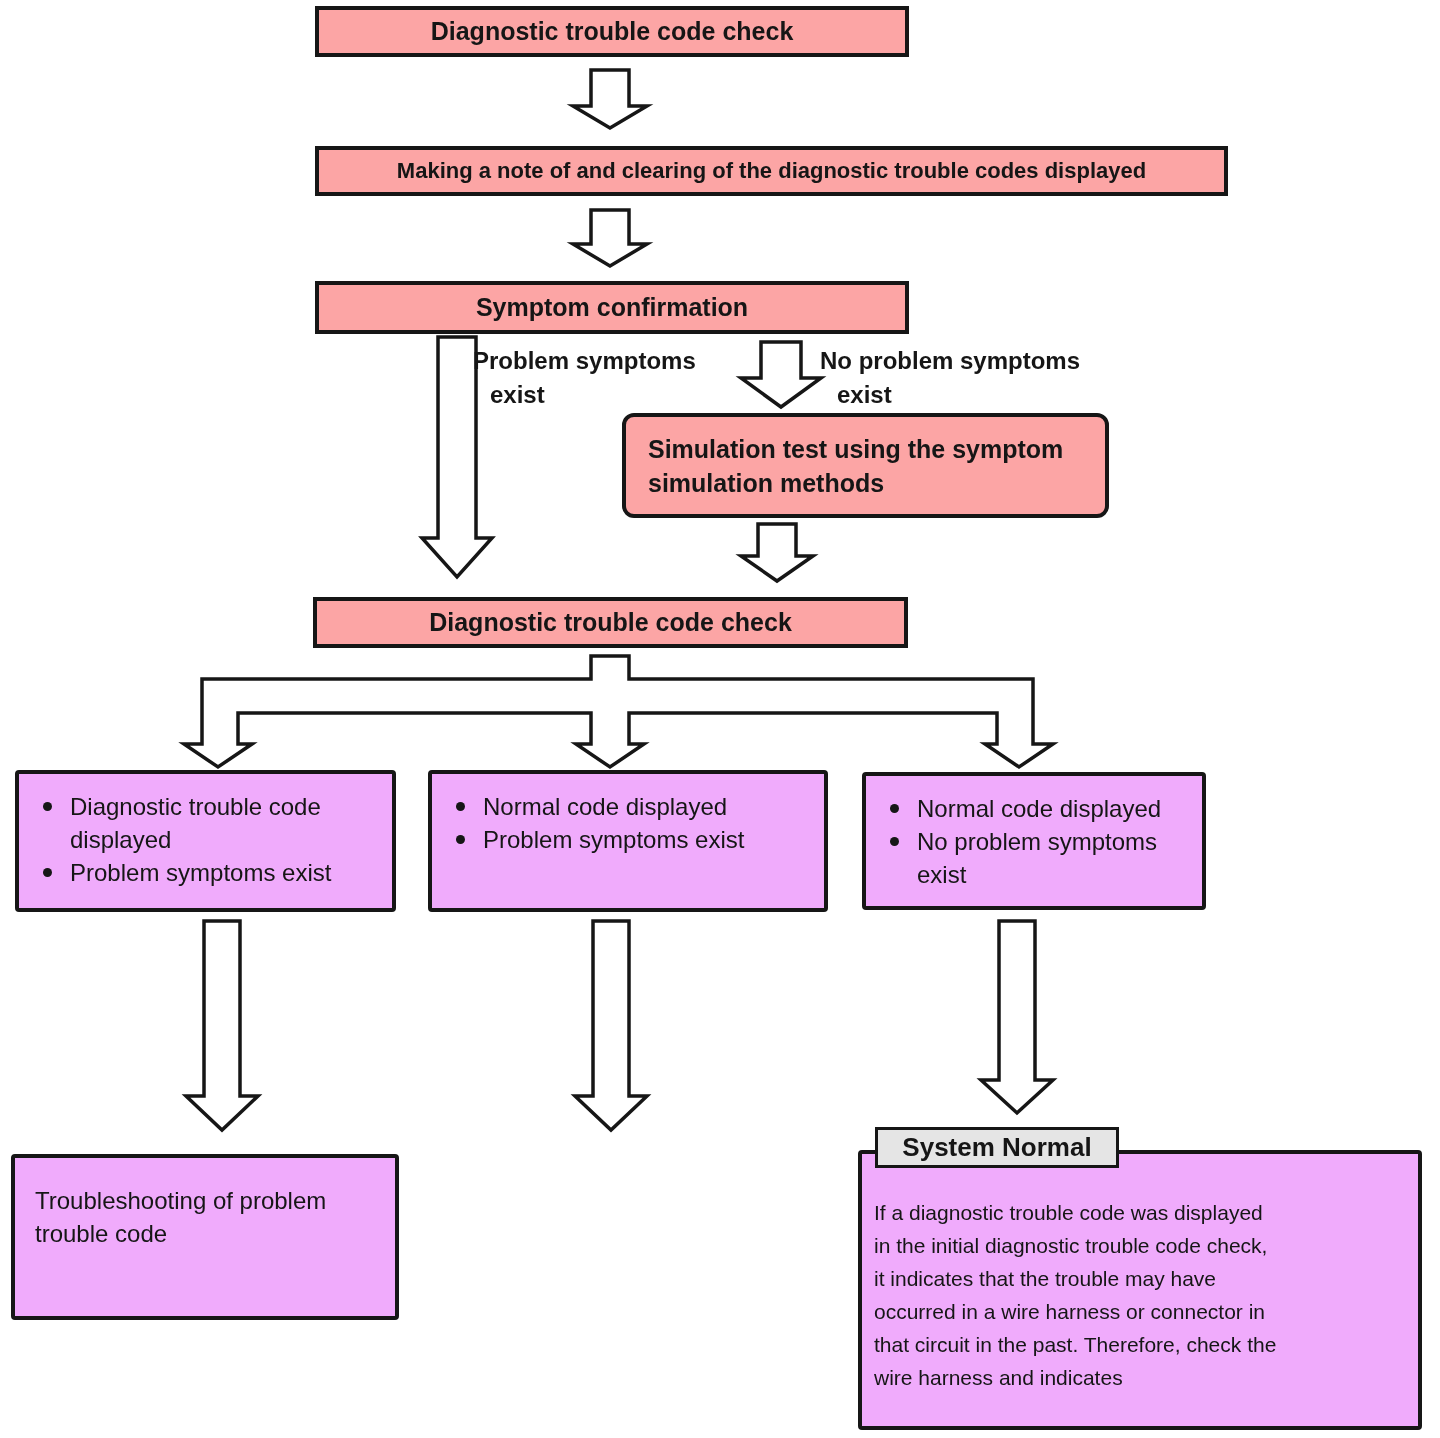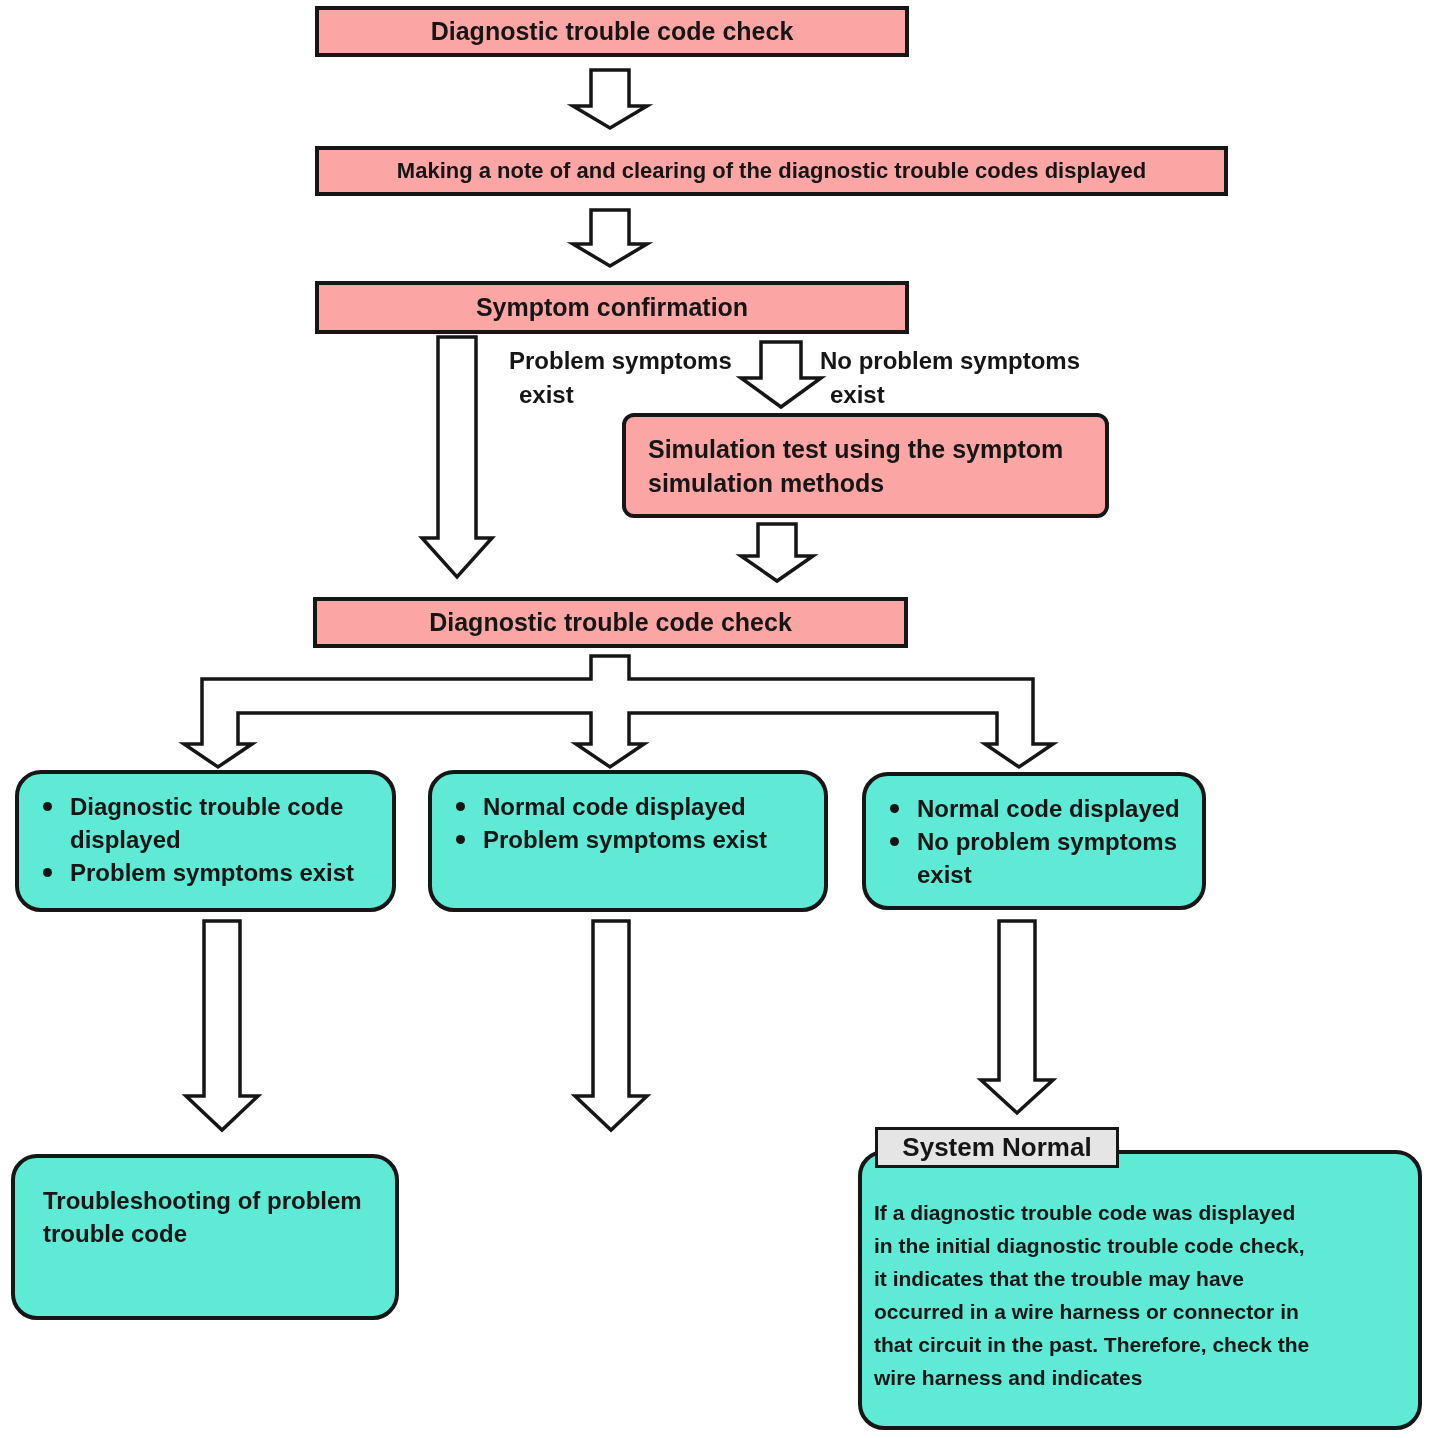--- a/index.html
+++ b/index.html
@@ -18,38 +18,38 @@
     border: 4px solid #161616; box-sizing: border-box;
     display: flex; align-items: center; justify-content: center;
     font-weight: bold; font-size: 25px; text-align: center;
   }
   .box.wide { font-size: 22px; text-align: right; }
   .box.multiline {
     flex-direction: column; align-items: flex-start; justify-content: center;
     text-align: left; padding-left: 22px; line-height: 34px;
   }
   .rbox {
-    position: absolute; z-index: 2; background: #5eead4;
-    border: 4px solid #161616; border-radius: 26px; box-sizing: border-box;
-    font-weight: bold; font-size: 24px; line-height: 33px;
+    position: absolute; z-index: 2; background: #f0abfc;
+    border: 4px solid #161616; border-radius: 4px; box-sizing: border-box;
+    font-weight: normal; font-size: 24px; line-height: 33px;
     padding: 16px 18px 0 24px; overflow: hidden;
   }
-  .rbox.text { padding: 26px 10px 0 28px; }
+  .rbox.text { padding: 26px 10px 0 20px; }
   .bullet { display: flex; align-items: flex-start; }
   .dot {
     width: 9px; height: 9px; border-radius: 50%; background: #161616;
     flex: 0 0 auto; margin: 12px 18px 0 0;
   }
   .btext { flex: 1 1 auto; }
 
   .vlabel {
     position: absolute; z-index: 2; font-weight: bold; font-size: 24px; line-height: 34px;
     white-space: nowrap;
   }
-  .vlabel .l2 { margin-left: 10px; }
+  .vlabel .l2 { margin-left: 17px; }
 
   #system-normal {
     position: absolute; z-index: 3; background: #e5e5e5;
     border: 3px solid #161616; box-sizing: border-box;
     display: flex; align-items: center; justify-content: center;
     font-weight: bold; font-size: 26px;
   }
   #box-k { padding: 42px 8px 0 12px; font-size: 21px; line-height: 33px; }
   #box-k .pline { white-space: nowrap; }
   #box-j { padding-top: 30px; padding-left: 30px; }
@@ -60,21 +60,21 @@
   #box-c { left: 315px; top: 281px;  width: 594px; height: 53px; }
   #box-d { left: 622px; top: 413px;  width: 487px; height: 105px; border-radius: 12px; }
   #box-e { left: 313px; top: 597px;  width: 595px; height: 51px; }
   #box-f { left: 15px;  top: 770px;  width: 381px; height: 142px; }
   #box-g { left: 428px; top: 770px;  width: 400px; height: 142px; }
   #box-h { left: 862px; top: 772px;  width: 344px; height: 138px; }
   #box-i { left: 11px;  top: 1154px; width: 388px; height: 166px; }
   #box-j { left: 438px; top: 1154px; width: 390px; height: 166px; }
   #box-k { left: 858px; top: 1150px; width: 564px; height: 280px; }
   #system-normal   { left: 875px; top: 1127px; width: 244px; height: 41px; }
-  #label-problem   { left: 509px; top: 344px; }
+  #label-problem   { left: 473px; top: 344px; }
   #label-noproblem { left: 820px; top: 344px; }
 </style>
 </head>
 <body>
 
 <div id="stage">
 
   <svg id="arrows" width="1440" height="1438" viewBox="0 0 1440 1438">
     <path d="M591,70 H629 V106 H647 L610,128 L573,106 H591 Z"></path>
     <path d="M591,210 H629 V244 H647 L610,266 L573,244 H591 Z"></path>

